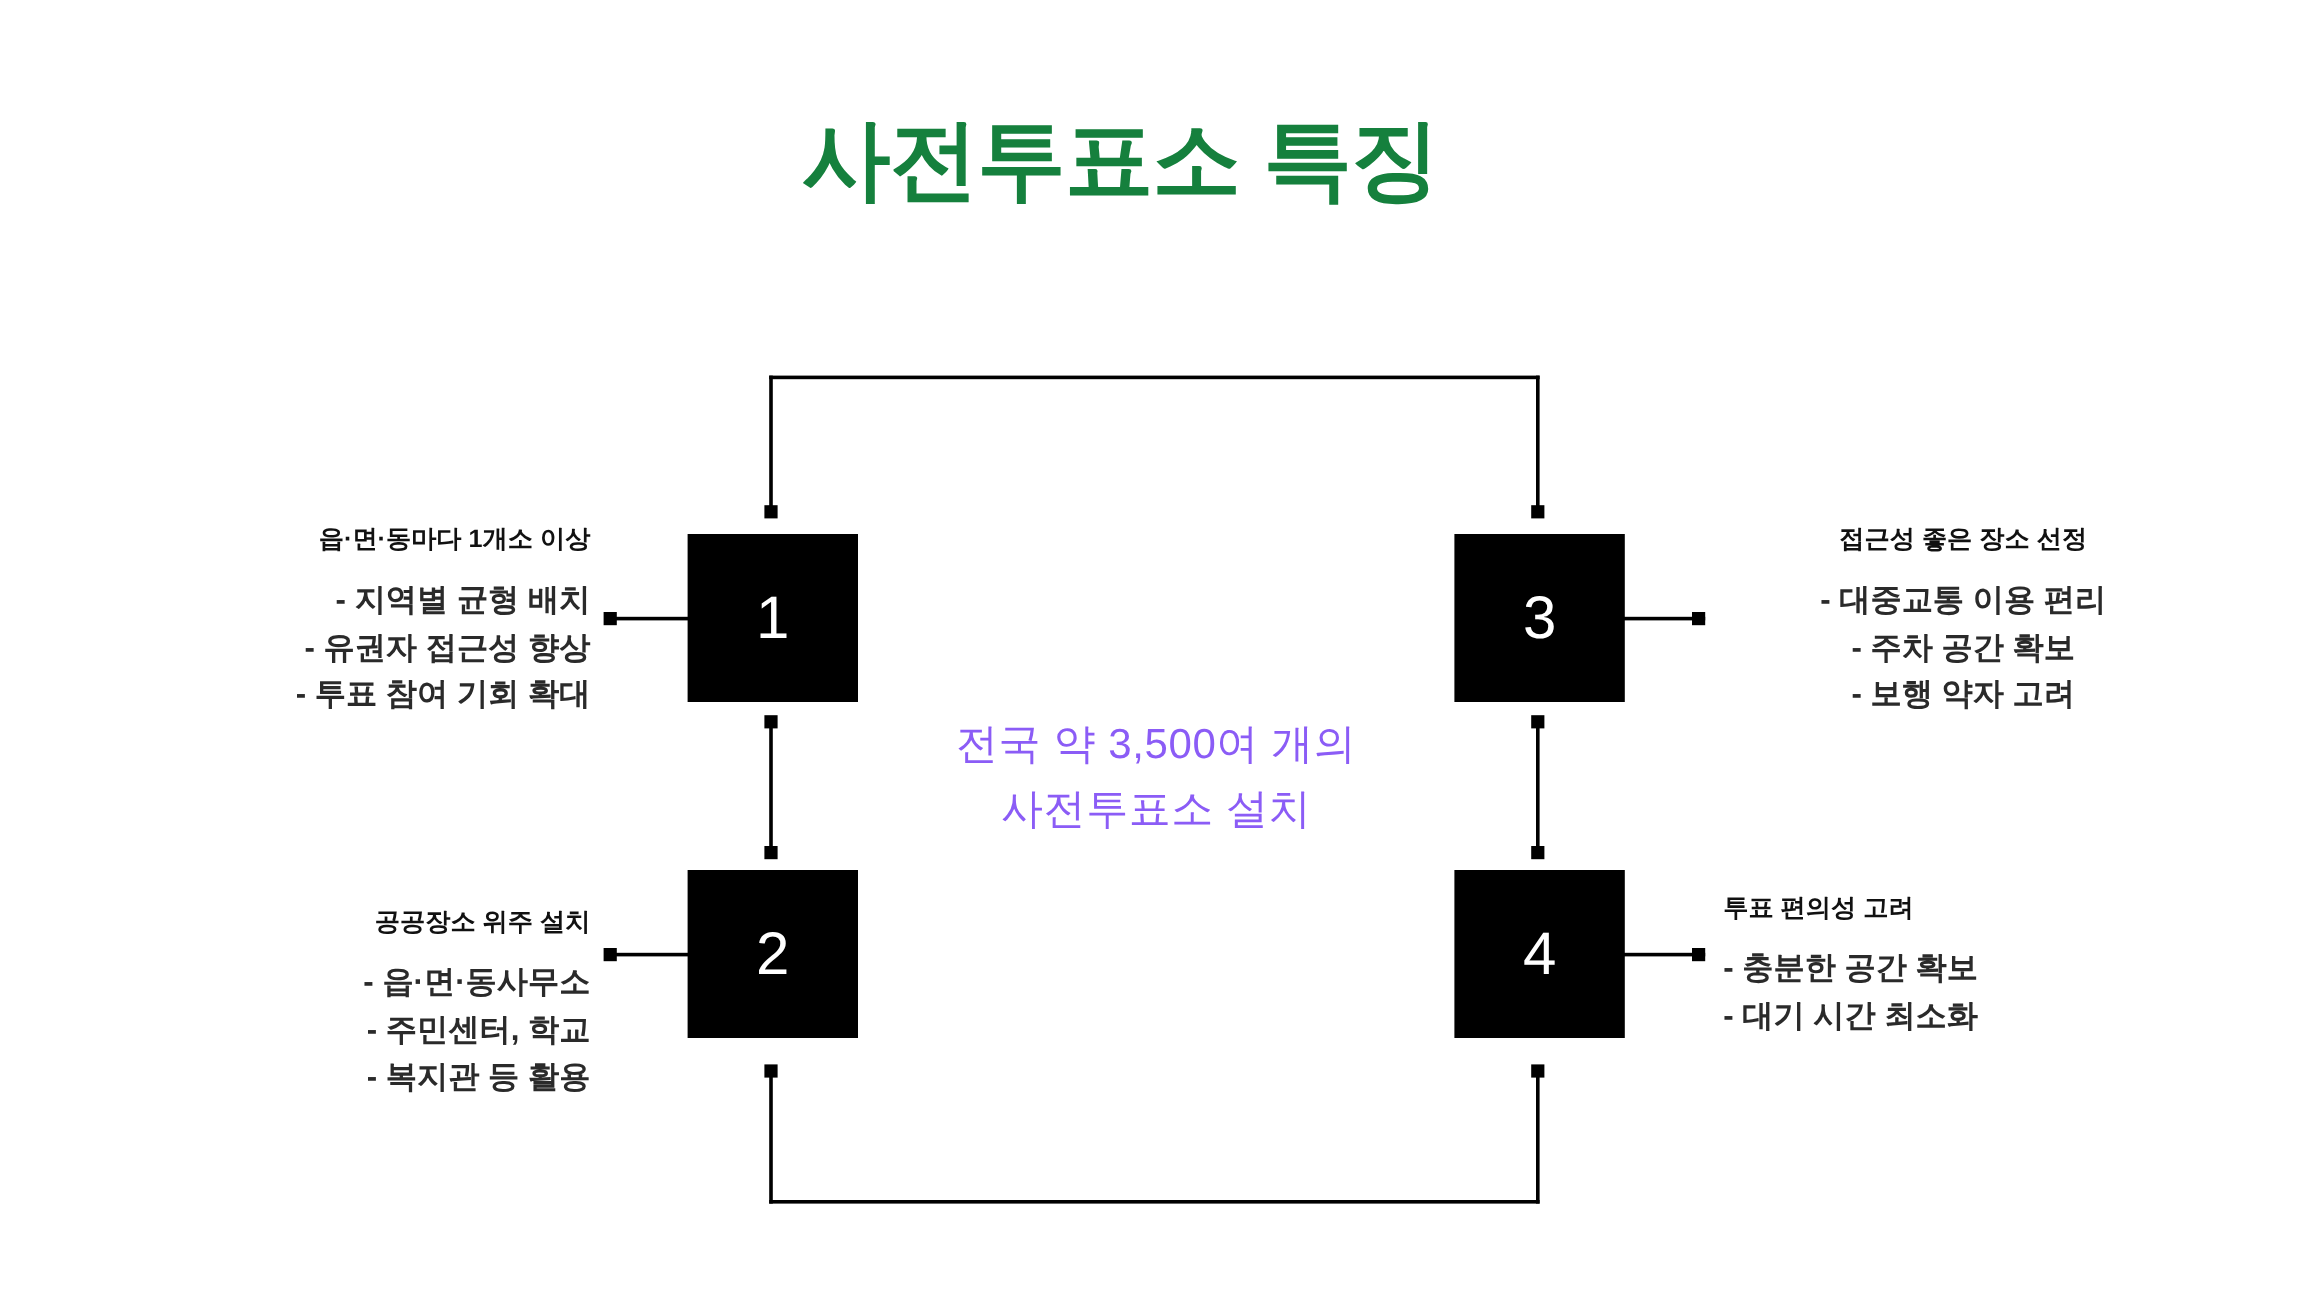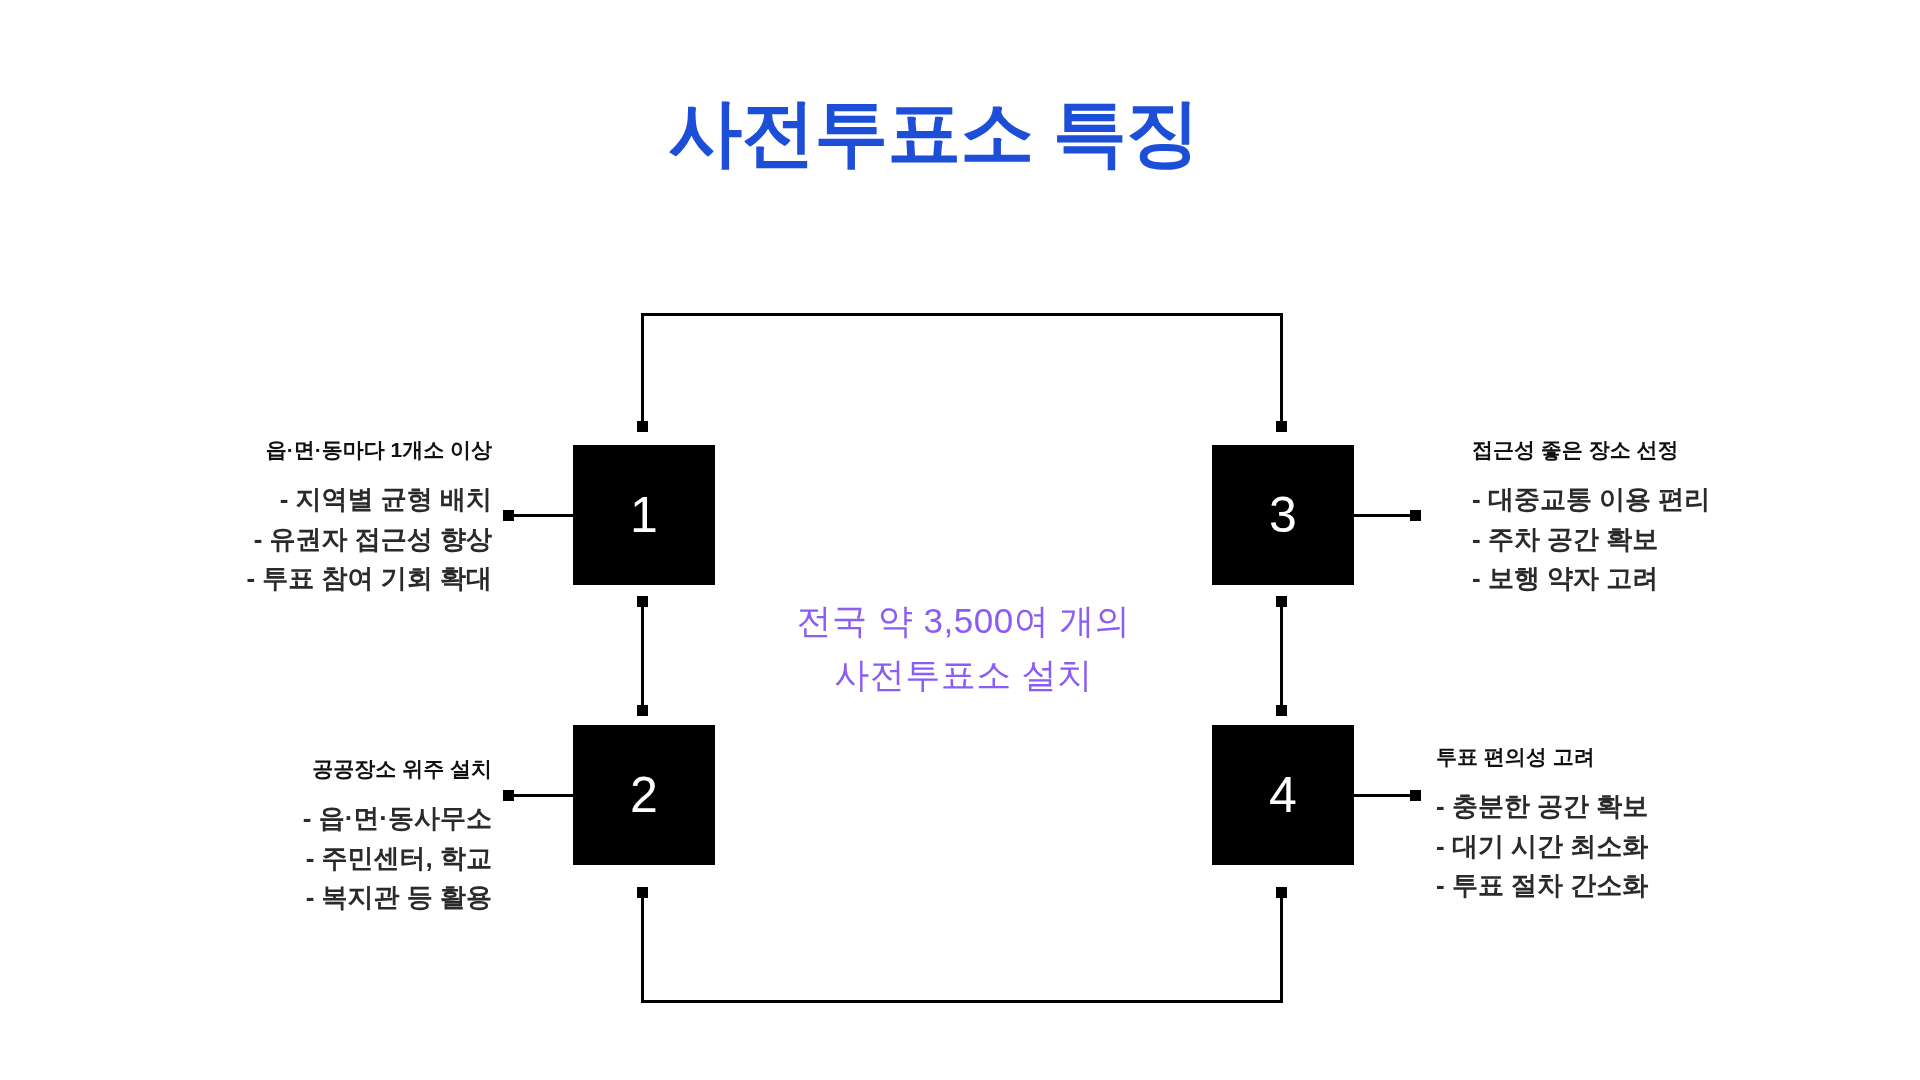--- a/index.html
+++ b/index.html
@@ -26,21 +26,21 @@
   
   .page-title {
     position: absolute;
     left: 0;
     top: 92px;
     width: 1867px;
     text-align: center;
     font-size: 74px;
     font-weight: 700;
     letter-spacing: -1px;
-    color: #1d4ed8;
+    color: #15803d;
     line-height: 1.1;
   }
 
   
   .num-box {
     position: absolute;
     width: 142px;
     height: 140px;
     background: #000000;
     color: #ffffff;
@@ -89,21 +89,21 @@
   .group-item {
     font-size: 26px;
     font-weight: 700;
     color: #2a2a2a;
     line-height: 1.52;
     white-space: nowrap;
   }
 
   #group1 { left: 92px;   top: 437px; }
   #group2 { left: 92px;   top: 718px; margin-top: 38px; }
-  #group3 { left: 1472px; top: 437px; }
+  #group3 { left: 1436px; top: 437px; text-align: center; }
   #group4 { left: 1436px; top: 744px; }
 
   
   .conn-h {
     position: absolute;
     height: 3px;
     background: #000000;
   }
   .conn-v {
     position: absolute;
@@ -217,16 +217,15 @@
     <div class="group-heading">접근성 좋은 장소 선정</div>
     <div class="group-item">- 대중교통 이용 편리</div>
     <div class="group-item">- 주차 공간 확보</div>
     <div class="group-item">- 보행 약자 고려</div>
   </div>
 
   <div class="text-group right" id="group4">
     <div class="group-heading">투표 편의성 고려</div>
     <div class="group-item">- 충분한 공간 확보</div>
     <div class="group-item">- 대기 시간 최소화</div>
-    <div class="group-item">- 투표 절차 간소화</div>
   </div>
 
 </div>
 
 </body></html>

